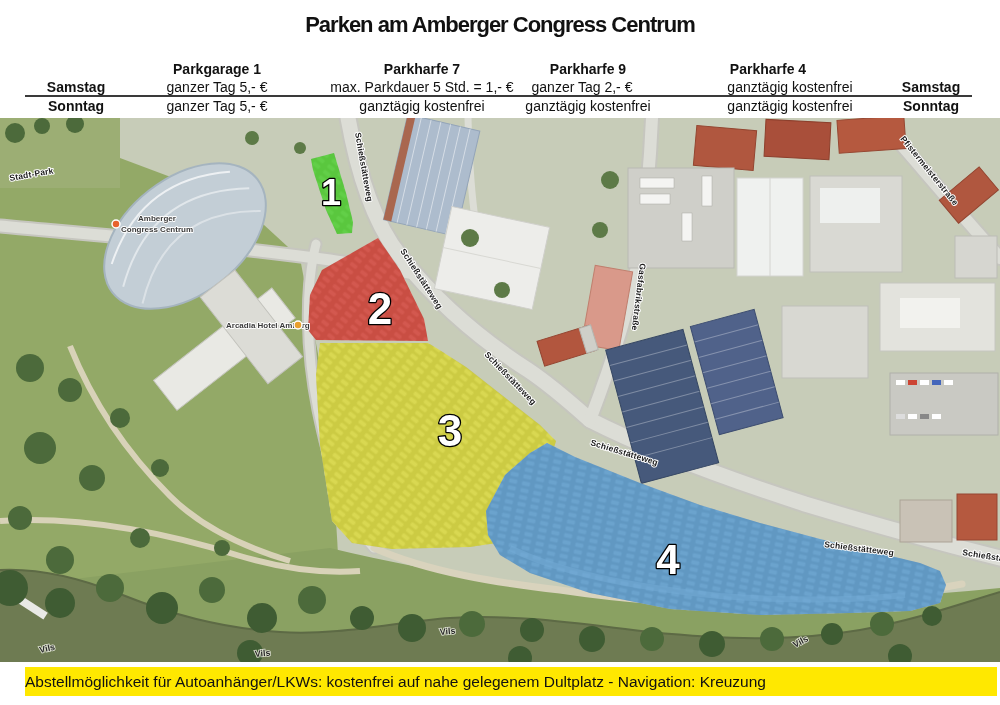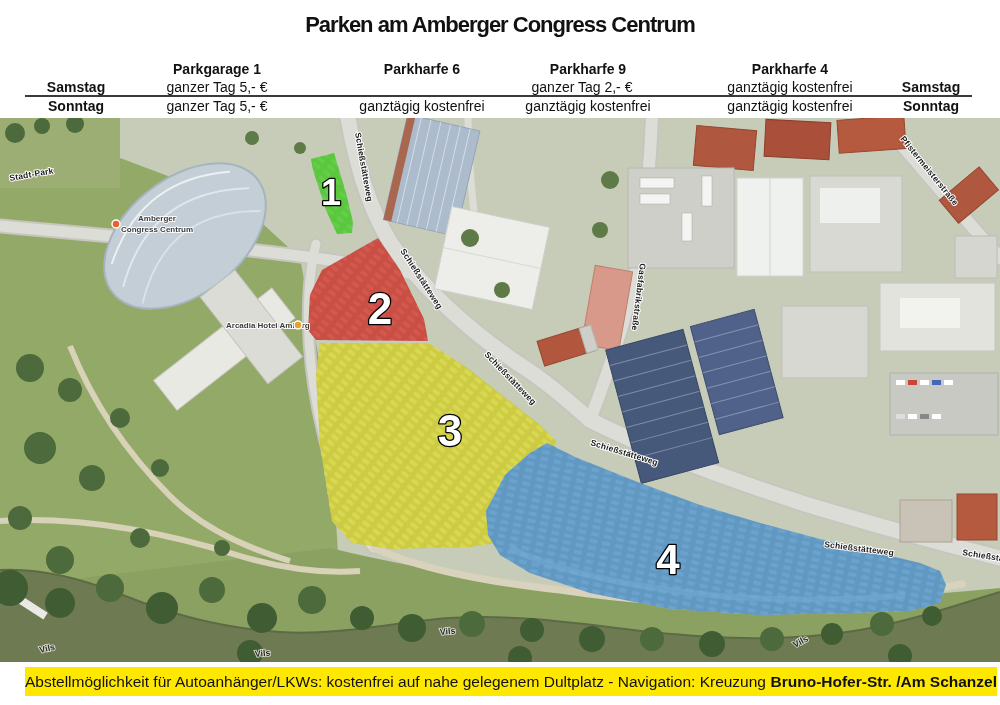--- a/index.html
+++ b/index.html
@@ -8,38 +8,39 @@
   .trow{position:absolute;left:0;width:796px;height:17px;text-align:right;}
   .tc{position:absolute;transform:translateX(-50%);white-space:nowrap;font-size:14px;}
   .tc.b{font-weight:bold;}
   .hline{position:absolute;top:95px;left:25px;width:947px;border-top:2px solid #3a3a3a;}
   .map-wrap{position:absolute;top:118px;left:0;width:1000px;height:544px;background:#c7ccb8;}
   svg{display:block;}
   .street-label{font-size:8.5px;font-weight:bold;fill:#1c1c1c;stroke:#ffffff;stroke-width:2px;paint-order:stroke;stroke-linejoin:round;letter-spacing:.2px;}
   .poi-label{font-size:8px;font-weight:bold;fill:#3a3a3a;stroke:#ffffff;stroke-width:1.8px;paint-order:stroke;stroke-linejoin:round;}
   .river-label{font-size:9px;font-weight:bold;fill:#2a2a2a;stroke:#dfe3d2;stroke-width:1.6px;paint-order:stroke;}
   .zone-num{font-weight:bold;fill:#ffffff;stroke:#000000;stroke-width:2.6px;paint-order:stroke;stroke-linejoin:round;text-anchor:middle;}
-  .footer-bar{position:absolute;top:667px;left:25px;width:972px;height:29px;background:#ffe800;display:flex;align-items:center;justify-content:space-between;font-size:15.5px;white-space:nowrap;}
+  .footer-bar{position:absolute;top:667px;left:25px;width:972px;height:29px;background:#ffe800;display:flex;align-items:center;justify-content:flex-start;font-size:15.5px;white-space:nowrap;}
   .footer-bar .bold{font-weight:bold;}
 </style>
 </head>
 <body>
 
 <h1 class="page-title">Parken am Amberger Congress Centrum</h1>
 
 <div class="trow" style="top:61px">
   <span class="tc b" style="left:217px">Parkgarage 1</span>
-  <span class="tc b" style="left:422px">Parkharfe 6</span>
+  <span class="tc b" style="left:422px">Parkharfe 7</span>
   <span class="tc b" style="left:588px">Parkharfe 9</span>
-  <span class="tc b" style="left:790px">Parkharfe 4</span>
+  <span class="tc b" style="left:768px">Parkharfe 4</span>
 </div>
 
 <div class="trow" style="top:79px">
   <span class="tc b" style="left:76px">Samstag</span>
   <span class="tc" style="left:217px">ganzer Tag 5,- €</span>
+  <span class="tc" style="left:422px">max. Parkdauer 5 Std.  = 1,- €</span>
   <span class="tc" style="left:582px">ganzer Tag 2,- €</span>
   <span class="tc" style="left:790px">ganztägig kostenfrei</span>
   <span class="tc b" style="left:931px">Samstag</span>
 </div>
 
 <div class="hline"></div>
 
 <div class="trow" style="top:98px">
   <span class="tc b" style="left:76px">Sonntag</span>
   <span class="tc" style="left:217px">ganzer Tag 5,- €</span>
@@ -292,14 +293,13 @@
   </g>
   <g>
     <text class="poi-label" x="226" y="210">Arcadia Hotel Amberg</text>
     <circle cx="298" cy="207" r="4" fill="#e8a02d" stroke="#ffffff" stroke-width="1.5"></circle>
   </g>
 </svg>
 </div>
 
 <div class="footer-bar">
   <span>Abstellmöglichkeit für Autoanhänger/LKWs: kostenfrei auf nahe gelegenem Dultplatz - Navigation:  Kreuzung </span>
-    <span class="bold">Bruno-Hofer-Str. /Am Schanzel</span>
 </div>
 
 </body></html>

